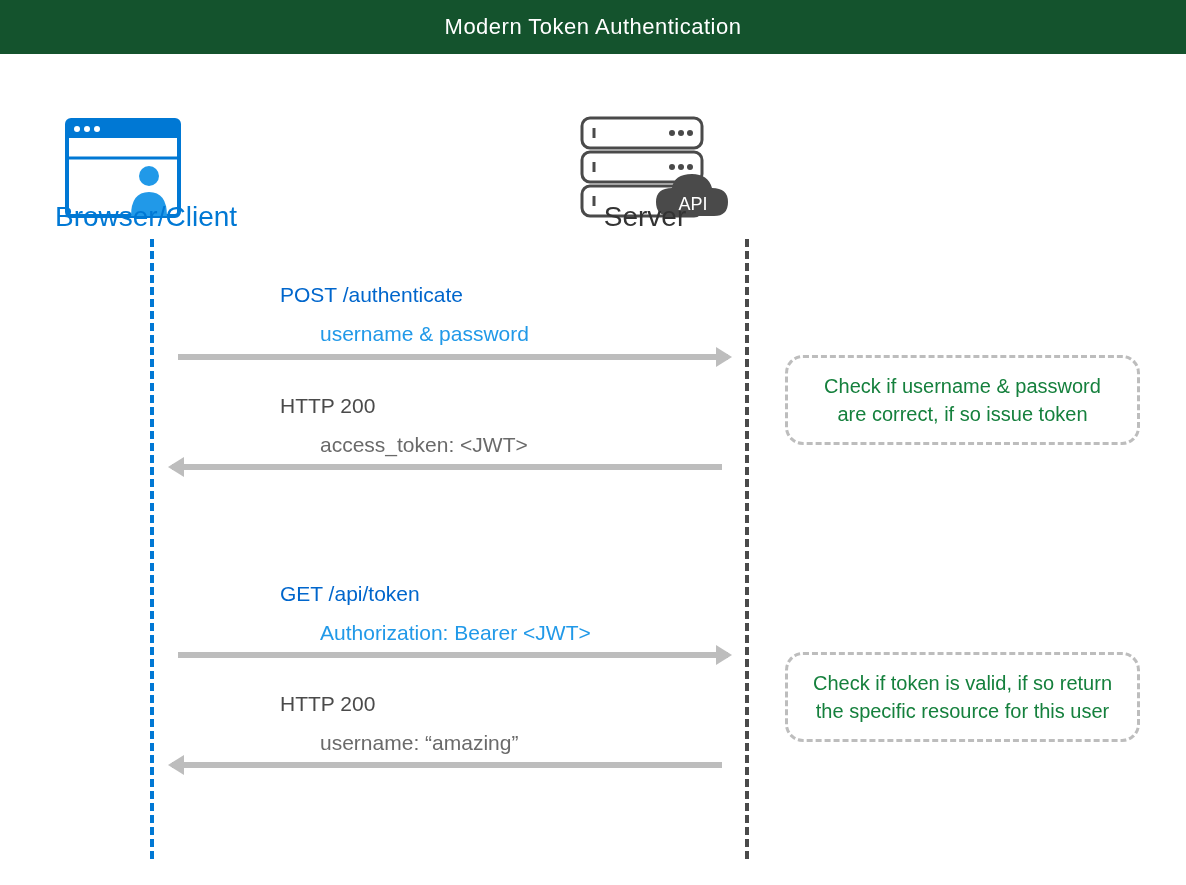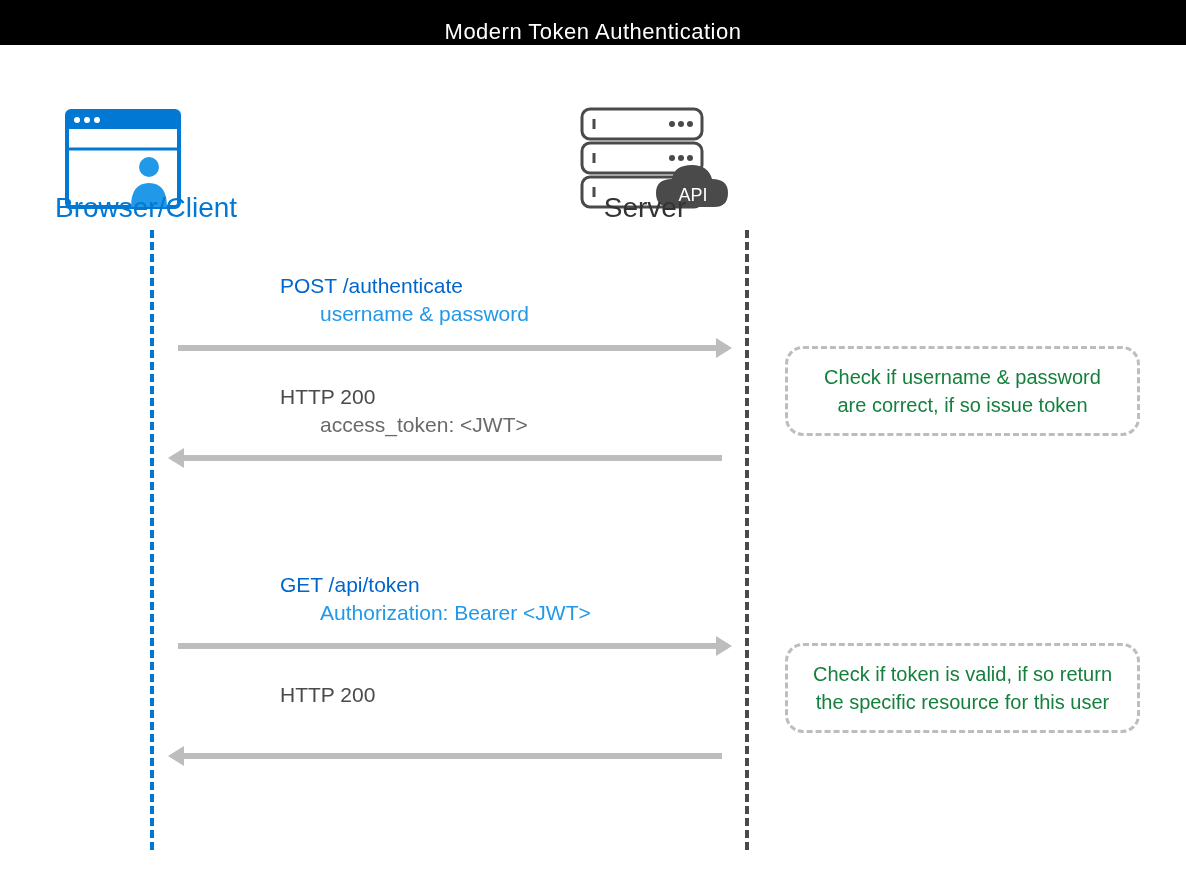--- a/index.html
+++ b/index.html
@@ -5,24 +5,24 @@
   * { margin: 0; padding: 0; box-sizing: border-box; }
   body {
     font-family: -apple-system, BlinkMacSystemFont, "Segoe UI", "Myriad Pro", sans-serif;
     width: 1186px;
     height: 885px;
     background: #ffffff;
     position: relative;
   }
   .header {
     width: 100%;
-    height: 45px;
-    background: #000000;
+    height: 54px;
+    background: #14532d;
     display: flex;
-    align-items: flex-end;
+    align-items: center;
     justify-content: center;
   }
   .header-title {
     color: #ffffff;
     font-size: 22px;
     font-weight: 300;
     letter-spacing: 0.5px;
   }
   .canvas {
     position: relative;
@@ -77,21 +77,21 @@
     top: -5px;
     border-right: 16px solid #bdbdbd;
   }
   
   .msg {
     position: absolute;
     font-size: 21px;
   }
   .msg .title { color: #0066cc; }
   .msg .title.gray { color: #4a4a4a; }
-  .msg .sub { color: #2199e8; margin-left: 40px; margin-top: 4px; }
+  .msg .sub { color: #2199e8; margin-left: 40px; margin-top: 15px; }
   .msg .sub.gray { color: #6a6a6a; }
 
   
   .note {
     position: absolute;
     border: 3px dashed #bdbdbd;
     border-radius: 18px;
     padding: 14px 22px;
     font-size: 20px;
     color: #15803d;
@@ -185,20 +185,21 @@
     <div class="title">GET /api/token</div>
     <div class="sub">Authorization: Bearer &lt;JWT&gt;</div>
   </div>
   <div class="arrow right" style="left:178px; top:596px; width:550px;">
     <div class="shaft"></div>
       <div class="head"></div>
   </div>
 
   <div class="msg" style="left:280px; top:638px;">
     <div class="title gray">HTTP 200</div>
+    <div class="sub gray">username: “amazing”</div>
   </div>
   <div class="arrow left" style="left:172px; top:706px; width:550px;">
     <div class="shaft"></div>
       <div class="head"></div>
   </div>
 
   <div class="note" style="left:785px; top:598px; width:355px;">Check if token is valid, if so return the specific resource for this user</div>
 
 </div>
 

